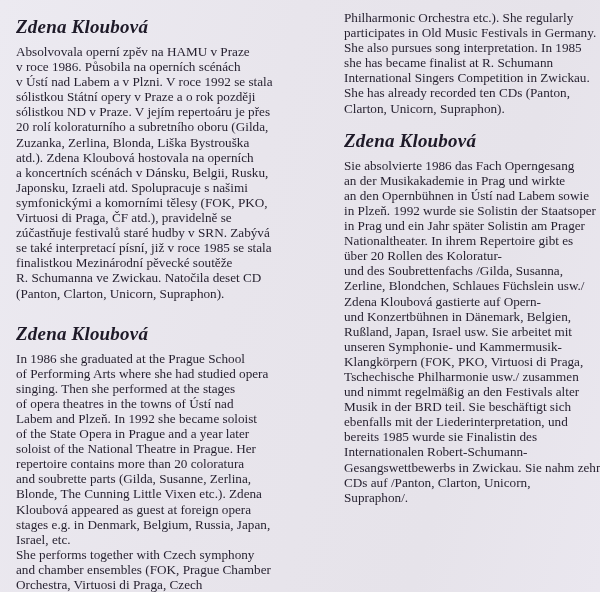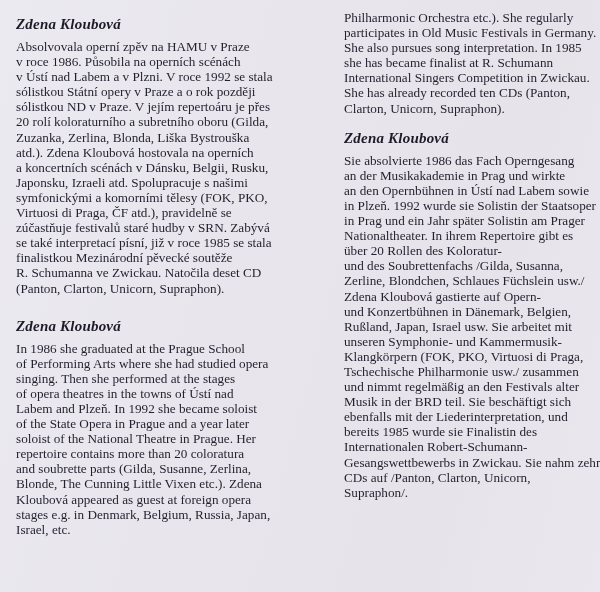--- a/index.html
+++ b/index.html
@@ -33,21 +33,21 @@
   }
   .col.right {
     width: 272px;
     flex: 0 0 272px;
     margin-left: 36px;
   }
   .heading {
     font-family: "Liberation Serif", serif;
     font-style: italic;
     font-weight: bold;
-    font-size: 15px;
+    font-size: 19px;
     letter-spacing: 0.2px;
     margin: 0 0 6px 0;
     color: #1e1a28;
   }
   .heading.first { margin-top: 6px; }
   .heading.section-gap { margin-top: 22px; }
   .body-text {
     font-size: 13.2px;
     line-height: 15.1px;
     text-align: left;
@@ -96,20 +96,23 @@
 Labem and Plzeň. In 1992 she became soloist
 of the State Opera in Prague and a year later
 soloist of the National Theatre in Prague. Her
 repertoire contains more than 20 coloratura
 and soubrette parts (Gilda, Susanne, Zerlina,
 Blonde, The Cunning Little Vixen etc.). Zdena
 Kloubová appeared as guest at foreign opera
 stages e.g. in Denmark, Belgium, Russia, Japan,
 Israel, etc.</p>
 
+      <p class="body-text">She performs together with Czech symphony
+and chamber ensembles (FOK, Prague Chamber
+Orchestra, Virtuosi di Praga, Czech</p>
 
     </div>
 
     <div class="col right">
 
       <p class="body-text">Philharmonic Orchestra etc.). She regularly
 participates in Old Music Festivals in Germany.
 She also pursues song interpretation. In 1985
 she has became finalist at R. Schumann
 International Singers Competition in Zwickau.

